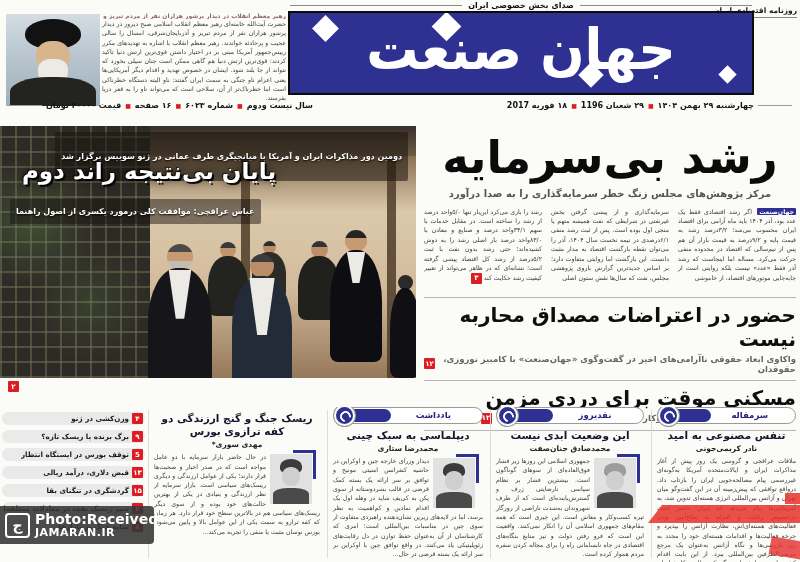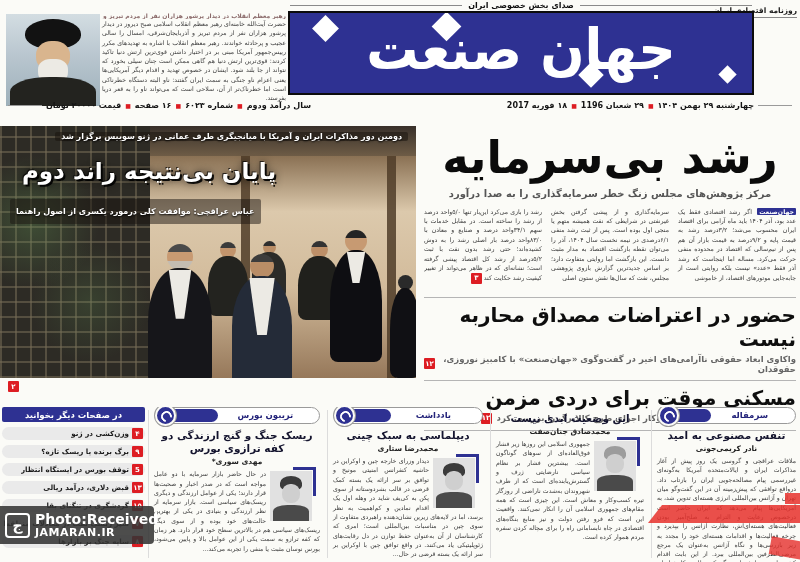--- a/index.html
+++ b/index.html
@@ -58,21 +58,21 @@
       radial-gradient(circle at 22% 38%,rgba(96,142,84,.35),transparent 34%),
       radial-gradient(circle at 60% 70%,rgba(96,142,84,.22),transparent 30%),
       repeating-linear-gradient(0deg,rgba(118,108,86,.55) 0 2px,transparent 2px 15px),
       repeating-linear-gradient(90deg,rgba(118,108,86,.55) 0 2px,transparent 2px 15px);}
   .fig{position:absolute;z-index:3;}
   .fig .h{margin:0 auto;border-radius:50%;}
   .fig .b{margin:-2px auto 0;border-radius:46% 46% 8px 8px;position:relative;}
   .shirt{position:absolute;top:2px;left:50%;transform:translateX(-50%);width:55%;height:42%;
          background:#eceae4;clip-path:polygon(18% 0,82% 0,62% 100%,38% 100%);}
   .ph-kicker{position:absolute;top:6px;right:8px;max-width:96%;z-index:5;background:rgba(25,20,15,.55);
-             color:#fff;font-size:8px;font-weight:bold;padding:0 6px;border-radius:2px;text-shadow:0 1px 2px #000;}
+             color:#fff;font-size:8px;font-weight:bold;padding:20px 6px;border-radius:2px;text-shadow:0 1px 2px #000;}
   .ph-title{position:absolute;top:31px;left:6px;width:286px;z-index:5;color:#fff;font-size:23px;font-weight:900;
             text-align:center;line-height:1.25;
             text-shadow:2px 2px 0 rgba(0,0,0,.9),-1px -1px 0 rgba(0,0,0,.7),0 0 8px rgba(0,0,0,.85);}
   .ph-sub{position:absolute;top:73px;left:10px;z-index:5;background:rgba(25,20,15,.5);color:#fff;
           font-size:8px;font-weight:bold;padding:8px 6px;border-radius:2px;text-shadow:0 1px 2px #000;}
   .photo-badge{position:absolute;left:8px;top:381px;}
 
   
   .stories{position:absolute;left:424px;top:118px;width:372px;}
   .headline1{font-size:45px;font-weight:900;color:#0b0b0b;text-align:center;line-height:1.08;letter-spacing:-1px;margin-top:16px;}
@@ -170,21 +170,21 @@
   <div class="dateline">
     <div class="dl-group">
       <span class="dash"></span>
       <span>چهارشنبه ۲۹ بهمن ۱۴۰۴</span>
       <span class="sep">■</span>
       <span>۲۹ شعبان 1196</span>
       <span class="sep">■</span>
       <span>۱۸ فوریه 2017</span>
     </div>
     <div class="dl-group">
-      <span>سال درآمد ودوم</span>
+      <span>سال نیست ودوم</span>
       <span class="sep">■</span>
       <span>شماره ۶۰۲۳</span>
       <span class="sep">■</span>
       <span>۱۶ صفحه</span>
       <span class="sep">■</span>
       <span>قیمت ۲۰۰۰۰ تومان</span>
       <span class="dash"></span>
     </div>
   </div>
 
@@ -259,21 +259,20 @@
     <hr class="rule">
     <div class="headline2">مسکنی موقت برای دردی مزمن</div>
     <div class="subrow">
       <span>«جهان‌صنعت» سازوکار اجرای طرح کالابرگ را بررسی کرد</span>
       <span class="badge">۱۲</span>
     </div>
     <hr class="rule">
   </div>
 
   <div class="sidebar">
-    <div class="sb-head">در صفحات دیگر بخوانید</div>
     <div class="sb-item">
       <span class="badge">۴</span>
       <span class="sb-text">وزن‌کشی در ژنو</span>
     </div>
     <div class="sb-item">
       <span class="badge">۹</span>
       <span class="sb-text">برگ برنده یا ریسک تازه؟</span>
     </div>
     <div class="sb-item">
       <span class="badge">5</span>
@@ -296,25 +295,20 @@
       <span class="sb-text">سایه جنگ بر بازارها</span>
     </div>
   </div>
 
   <div class="vsep vs1"></div>
   <div class="vsep vs2"></div>
   <div class="vsep vs3"></div>
   <div class="vsep vs4"></div>
 
   <div class="bcol" id="col-tribune">
-    <div class="pill">
-      <span class="pill-navy"></span>
-      <span class="pill-circle"></span>
-      <span class="pill-label">تریبون بورس</span>
-    </div>
     <div class="bc-title">ریسک جنگ و گنج ارزندگی دو کفه ترازوی بورس</div>
     <div class="bc-author">مهدی سوری*</div>
     <div class="bc-body">
       <span class="portrait">
         <span class="p-hair"></span>
         <span class="p-face"></span>
         <span class="p-torso"></span>
       </span>
       <span>در حال حاضر بازار سرمایه با دو عامل مواجه است که در صدر اخبار و صحبت‌ها قرار دارند؛ یکی از عوامل ارزندگی و دیگری ریسک‌های سیاسی است. بازار سرمایه از نظر ارزندگی و بنیادی در یکی از بهترین حالت‌های خود بوده و از سوی دیگر ریسک‌های سیاسی هم در بالاترین سطح خود قرار دارد. هر زمان که کفه ترازو به سمت یکی از این عوامل بالا و پایین می‌شود، بورس نوسان مثبت یا منفی را تجربه می‌کند...</span>
     </div>
@@ -332,20 +326,25 @@
       <span class="portrait">
         <span class="p-hair"></span>
         <span class="p-face"></span>
         <span class="p-torso"></span>
       </span>
       <span>دیدار وزرای خارجه چین و اوکراین در حاشیه کنفرانس امنیتی مونیخ و توافق بر سر ارائه یک بسته کمک قرضی در قالب بشردوستانه از سوی پکن به کی‌یف شاید در وهله اول یک اقدام نمادین و کم‌اهمیت به نظر برسد، اما در لایه‌های زیرین نشان‌دهنده راهبردی متفاوت از سوی چین در مناسبات بین‌المللی است؛ امری که کارشناسان از آن به‌عنوان حفظ توازن در دل رقابت‌های ژئوپلیتیکی یاد می‌کنند. در واقع توافق چین با اوکراین بر سر ارائه یک بسته قرضی در حال...</span>
     </div>
   </div>
 
   <div class="bcol" id="col-naqd">
+    <div class="pill">
+      <span class="pill-navy"></span>
+      <span class="pill-circle"></span>
+      <span class="pill-label">نقدیروز</span>
+    </div>
     <div class="bc-title">این وضعیت ابدی نیست</div>
     <div class="bc-author">محمدصادق جنان‌صفت</div>
     <div class="bc-body">
       <span class="portrait">
         <span class="p-hair" style="background:#9c9c9c;"></span>
         <span class="p-face"></span>
         <span class="p-torso"></span>
       </span>
       <span>جمهوری اسلامی این روزها زیر فشار فوق‌العاده‌ای از سوهای گوناگون است. بیشترین فشار بر نظام سیاسی نارضایتی ژرف و گسترش‌یابنده‌ای است که از طرف شهروندان به‌شدت ناراضی از روزگار تیره کسب‌وکار و معاش است. این چیزی است که همه مقام‌های جمهوری اسلامی آن را انکار نمی‌کنند. واقعیت این است که فرو رفتن دولت و نیز منابع بنگاه‌های اقتصادی در چاه نابسامانی راه را برای مچاله کردن سفره مردم هموار کرده است.</span>
     </div>

